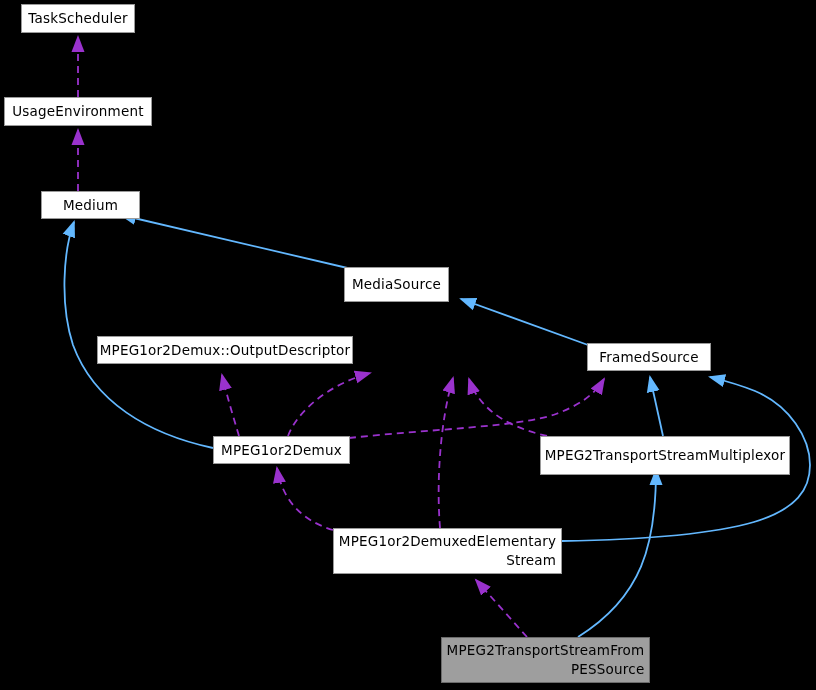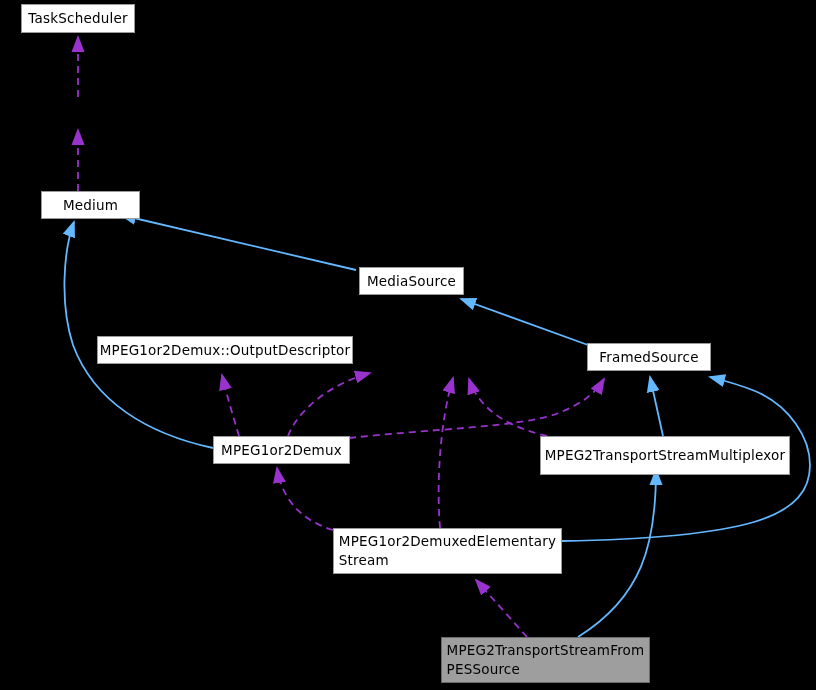--- a/index.html
+++ b/index.html
@@ -17,29 +17,29 @@
     position:relative;width:816px;height:690px;background:var(--bg);
     overflow:hidden;font-family:"DejaVu Sans","Liberation Sans",sans-serif;
   }
   #edges{position:absolute;left:0;top:0;z-index:1;}
   .e-inherit{fill:none;stroke:var(--c-inherit);stroke-width:1.8;}
   .e-usage{fill:none;stroke:var(--c-usage);stroke-width:1.8;stroke-dasharray:7 5;}
   .node{
     position:absolute;z-index:2;box-sizing:border-box;
     background:var(--node-fill);border:1.5px solid var(--node-border);
     color:var(--node-text);display:flex;align-items:center;justify-content:center;
-    font-size:13.5px;line-height:19px;text-align:left;letter-spacing:0.2px;
+    font-size:13.5px;line-height:19px;text-align:right;letter-spacing:0.2px;
     cursor:pointer;
   }
   .node span{white-space:pre-line;}
   .node.highlight{background:var(--hl-fill);border-color:var(--hl-border);}
   #n-taskscheduler{left:21px;top:4px;width:114px;height:29px}
   #n-usageenvironment{left:4px;top:97px;width:148px;height:29px}
   #n-medium{left:41px;top:191px;width:99px;height:28px}
-  #n-mediasource{left:359px;top:267px;width:105px;height:28px}
+  #n-mediasource{left:344px;top:267px;width:105px;height:35px}
   #n-outputdescriptor{left:97px;top:336px;width:256px;height:28px}
   #n-scr{left:377px;top:343px;width:170px;height:28px}
   #n-framedsource{left:587px;top:343px;width:124px;height:28px}
   #n-demux{left:213px;top:436px;width:137px;height:28px}
   #n-multiplexor{left:540px;top:436px;width:250px;height:39px}
   #n-stream{left:333px;top:528px;width:229px;height:46px}
   #n-pessource{left:441px;top:637px;width:209px;height:46px}
 </style>
 </head>
 <body>
@@ -70,20 +70,23 @@
     <path class="e-usage" marker-end="url(#ah-purple)" d="M349,438 C430,429 520,427 556,414 C580,405 595,394 604,379"></path>
     <path class="e-usage" marker-end="url(#ah-purple)" d="M440,528 C436,478 441,418 453,378"></path>
     <path class="e-usage" marker-end="url(#ah-purple)" d="M547,436 C512,428 480,412 469,379"></path>
     <path class="e-usage" marker-end="url(#ah-purple)" d="M333,530 C306,522 283,504 277,468"></path>
     <path class="e-usage" marker-end="url(#ah-purple)" d="M527,637 L476,580"></path>
   </svg>
 
   <div class="node" id="n-taskscheduler">
     <span>TaskScheduler</span>
   </div>
+  <div class="node" id="n-usageenvironment">
+    <span>UsageEnvironment</span>
+  </div>
   <div class="node" id="n-medium">
     <span>Medium</span>
   </div>
   <div class="node" id="n-mediasource">
     <span>MediaSource</span>
   </div>
   <div class="node" id="n-outputdescriptor">
     <span>MPEG1or2Demux::OutputDescriptor</span>
   </div>
   <div class="node" id="n-framedsource">

